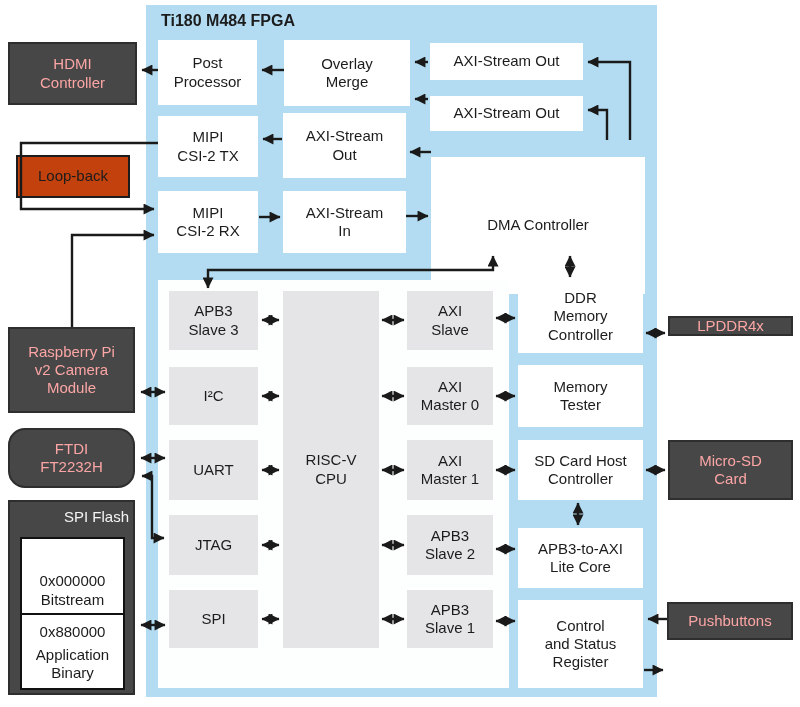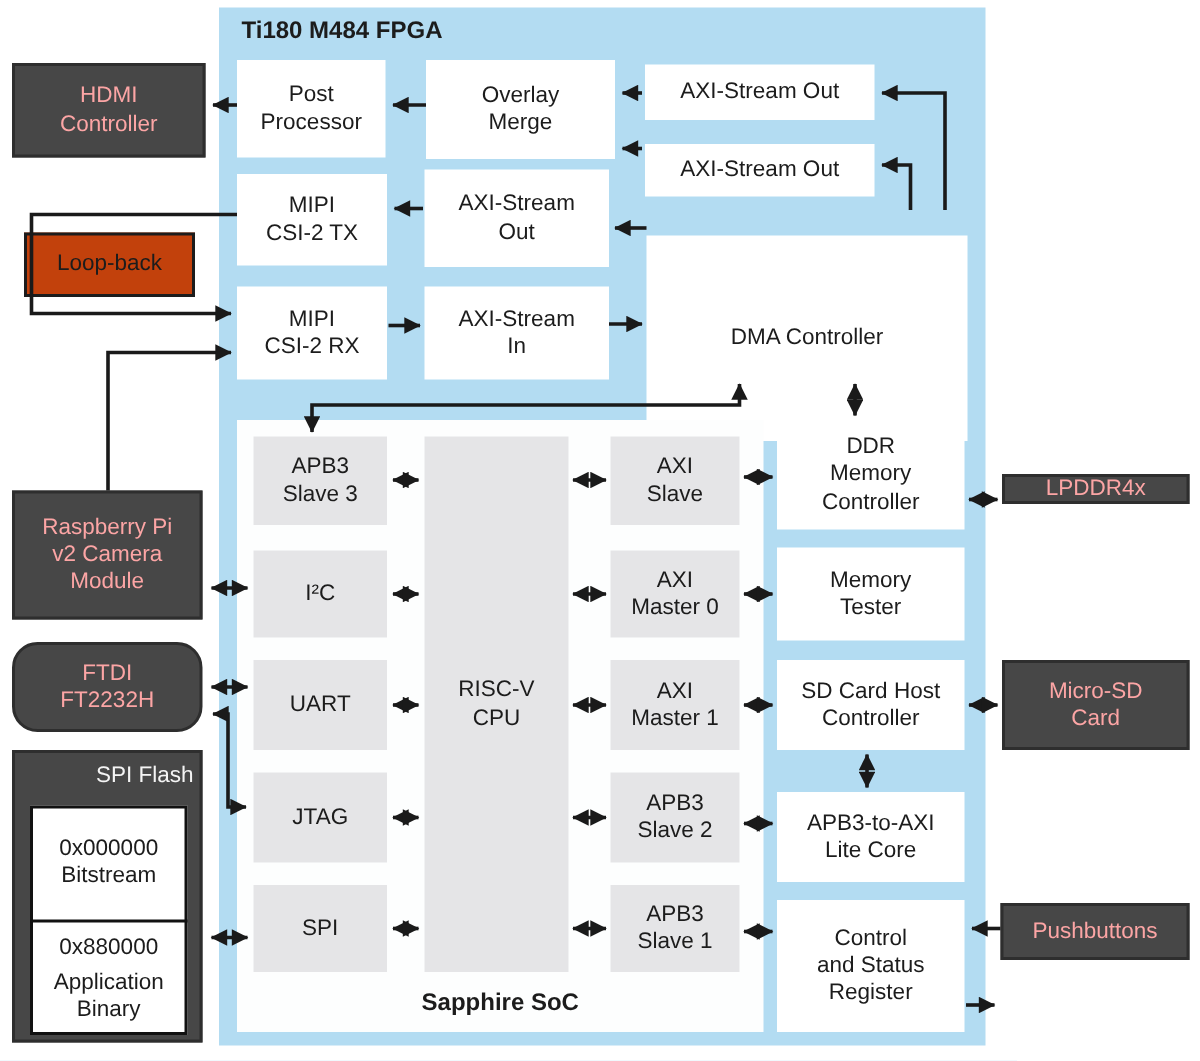--- a/index.html
+++ b/index.html
@@ -43,21 +43,21 @@
   #apb3-s1{left:407px;top:590px;width:86px;height:58px;}
   
   .db{background:#474747;border:2px solid #2e2e2e;color:#fca5a5;display:flex;align-items:center;justify-content:center;}
   #hdmi{left:8px;top:42px;width:129px;height:63px;}
   #loopback{left:16px;top:155px;width:114px;height:43px;background:#c2410c;border:2px solid #1c1c1c;display:flex;align-items:center;justify-content:center;}
   #camera{left:8px;top:327px;width:127px;height:86px;}
   #ftdi{left:8px;top:428px;width:127px;height:60px;border-radius:17px;}
   #spi-flash{left:8px;top:500px;width:127px;height:195px;}
   #spi-flash-title{left:8px;top:508px;width:127px;text-align:center;color:#f4f4f4;font-size:15px;margin-left:25px;}
   #flash-inner{left:20px;top:537px;width:105px;height:153px;background:#ffffff;border:2px solid #111111;}
-  #flash-r1{left:20px;top:537px;width:105px;height:78px;border-bottom:2px solid #111111;display:flex;flex-direction:column;align-items:center;justify-content:center;padding:4px 0;box-sizing:border-box;}
+  #flash-r1{left:20px;top:537px;width:105px;height:78px;border-bottom:2px solid #111111;display:flex;flex-direction:column;align-items:center;justify-content:flex-end;padding:4px 0;box-sizing:border-box;}
   #flash-r2{left:20px;top:615px;width:105px;height:75px;display:flex;flex-direction:column;align-items:center;justify-content:space-evenly;padding:3px 0;box-sizing:border-box;}
   #lpddr{left:668px;top:316px;width:125px;height:20px;}
   #microsd{left:668px;top:440px;width:125px;height:60px;}
   #pushbuttons{left:667px;top:602px;width:126px;height:38px;}
   #leds{left:667px;top:653px;width:126px;height:35px;}
   
   #wires{position:absolute;left:0;top:0;pointer-events:none;}
   .wire{fill:none;stroke:#1a1a1a;stroke-width:2.4;}
 </style>
 </head>
@@ -96,21 +96,20 @@
     </div>
   <div class="abs wb" id="axi-in">
       <span class="lbl">AXI-Stream
 In</span>
     </div>
   <div class="abs wb" id="dma">
       <span class="lbl">DMA Controller</span>
     </div>
 
   <div class="abs" id="soc"></div>
-  <div class="abs" id="soc-label">Sapphire SoC</div>
   <div class="abs gb" id="apb3-s3">
       <span class="lbl">APB3
 Slave 3</span>
     </div>
   <div class="abs gb" id="i2c">
       <span class="lbl">I²C</span>
     </div>
   <div class="abs gb" id="uart">
       <span class="lbl">UART</span>
     </div>

